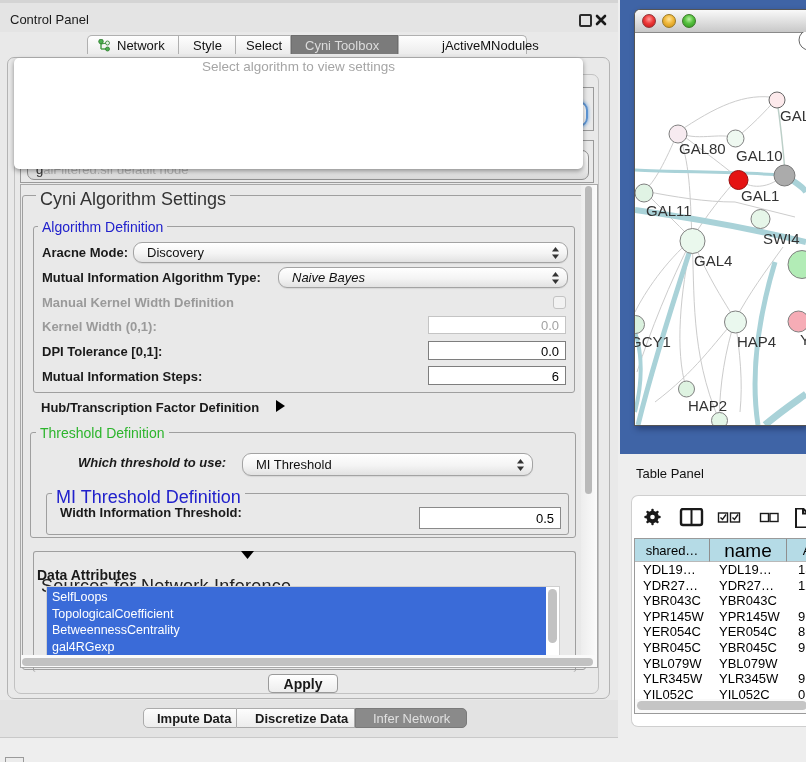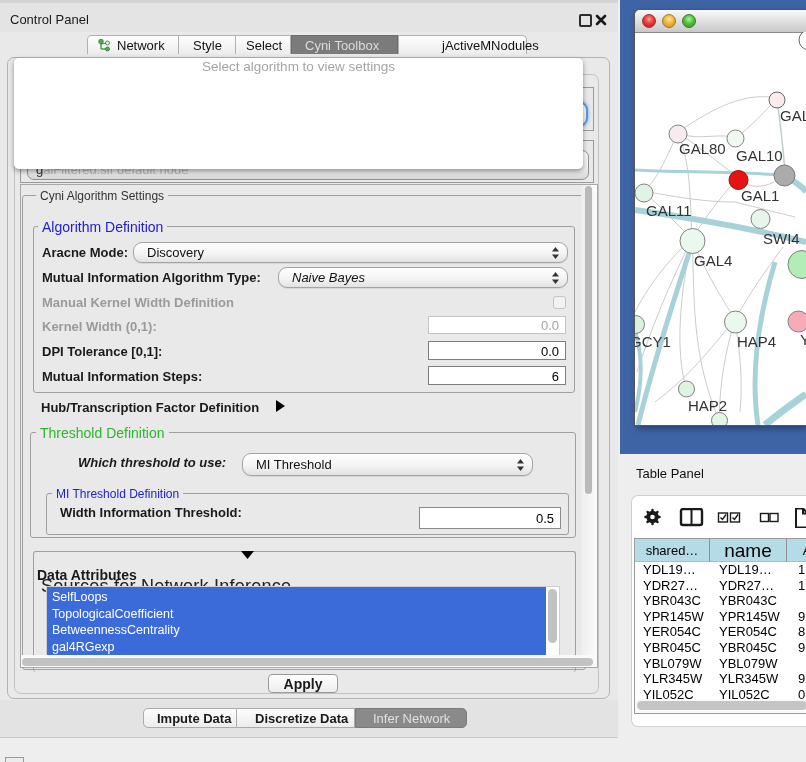--- a/index.html
+++ b/index.html
@@ -1,21 +1,21 @@
 <!DOCTYPE html>
 <html><head>
 <meta charset="utf-8">
 <style>
 html,body{margin:0;padding:0;}
 #page{position:relative;width:806px;height:762px;background:#eeeeee;font-family:"Liberation Sans",sans-serif;overflow:hidden;}
 .abs{position:absolute;}
 .lbl{position:absolute;font-size:13px;color:#111;white-space:nowrap;}
 .blbl{position:absolute;font-size:13px;font-weight:bold;color:#1a1a1a;white-space:nowrap;}
 .fs{position:absolute;border:1px solid #9f9f9f;border-radius:3px;}
-.fslab{position:absolute;background:#e9e9e9;padding:0 4px;font-size:12px;white-space:nowrap;}
+.fslab{position:absolute;background:#e9e9e9;padding:0 4px;font-size:18px;white-space:nowrap;}
 .combo{position:absolute;border:1px solid #a3a3a3;border-radius:9px;background:linear-gradient(#ffffff,#f4f4f4 55%,#e2e2e2);box-shadow:0 1px 1px rgba(0,0,0,0.08);}
 .combo .ct{position:absolute;left:13px;top:2px;font-size:13px;color:#111;}
 .carr{position:absolute;right:7px;top:50%;margin-top:-6px;width:9px;height:12px;}
 .field{position:absolute;background:#ffffff;font-size:13px;text-align:right;}
 </style>
 </head>
 <body>
 <div id="page">
 
 <div class="abs" style="left:0;top:0;width:618px;height:737px;background:#e9e9e9;border-bottom:1px solid #c9c9c9;"></div>

